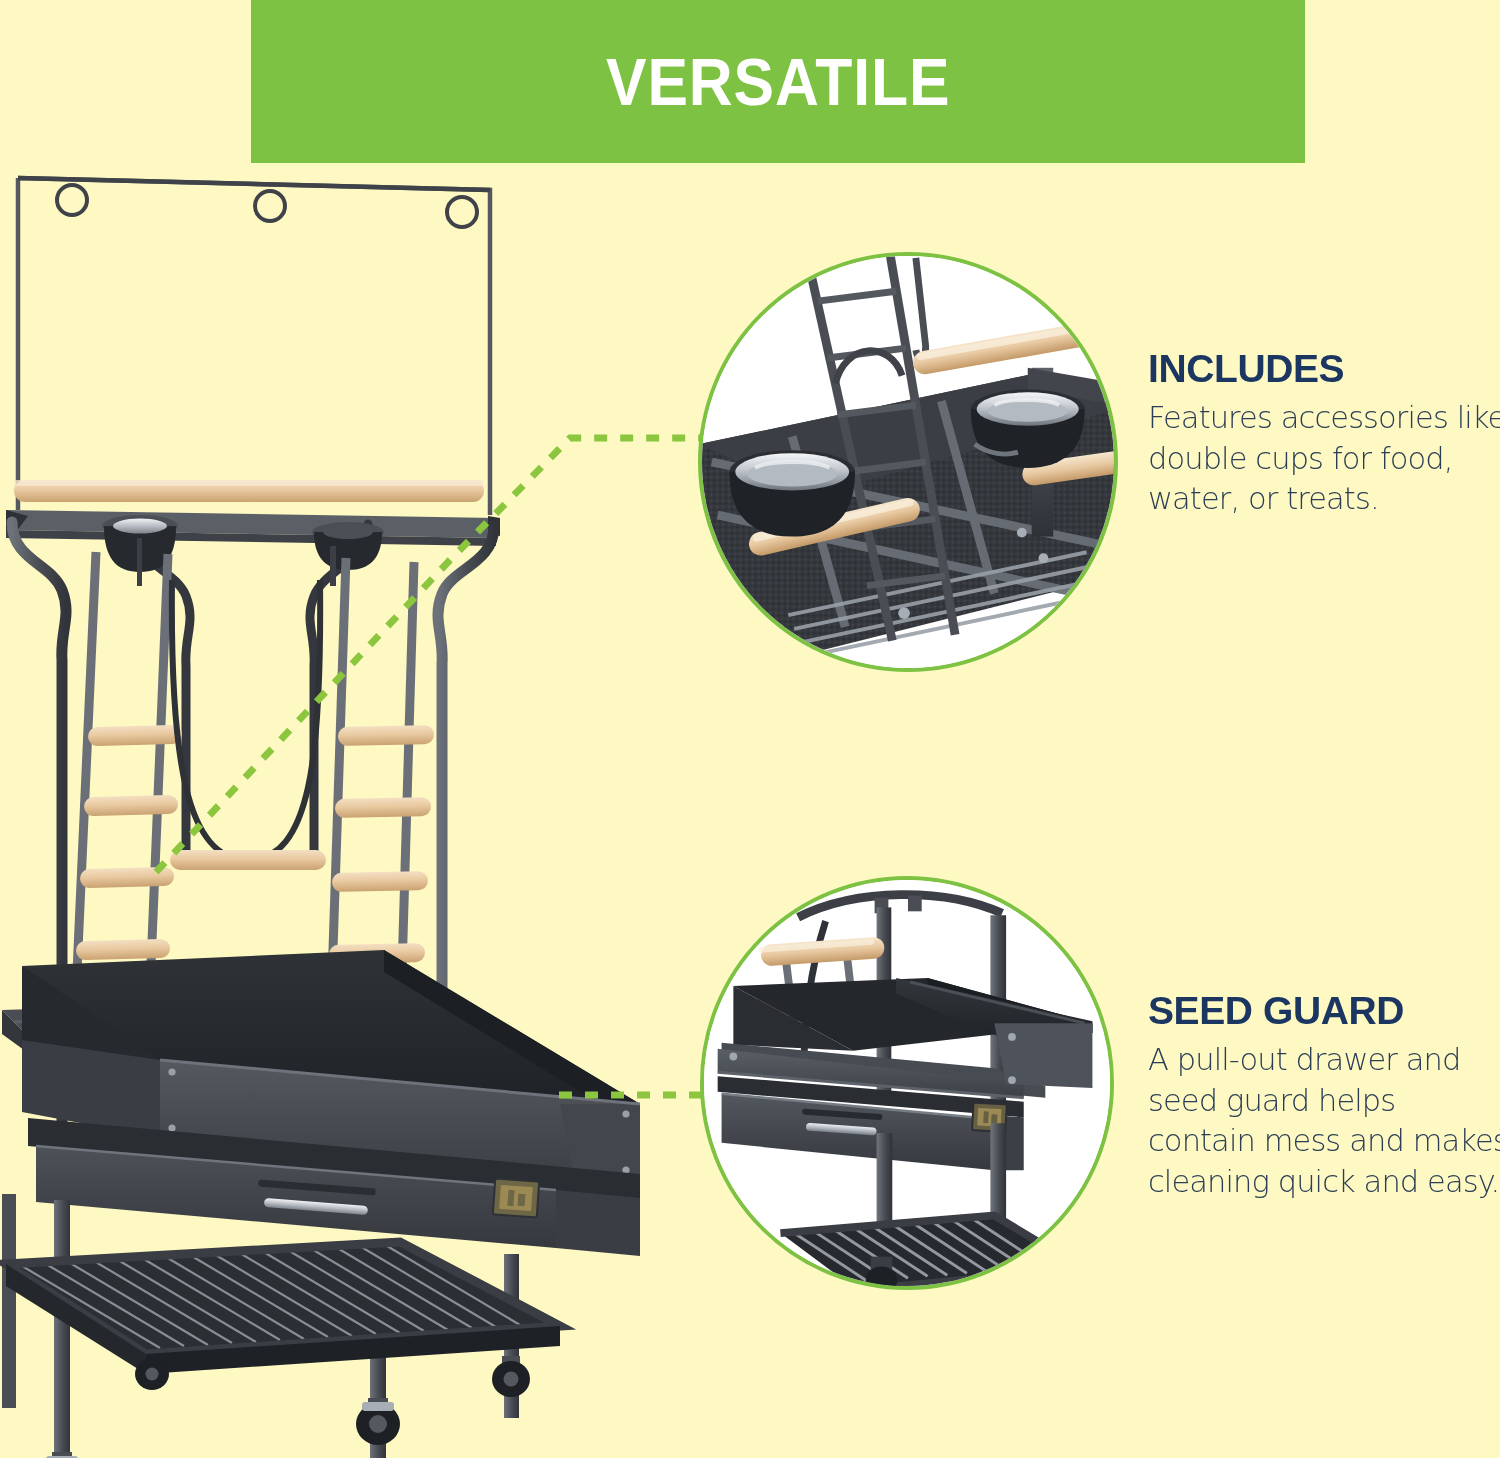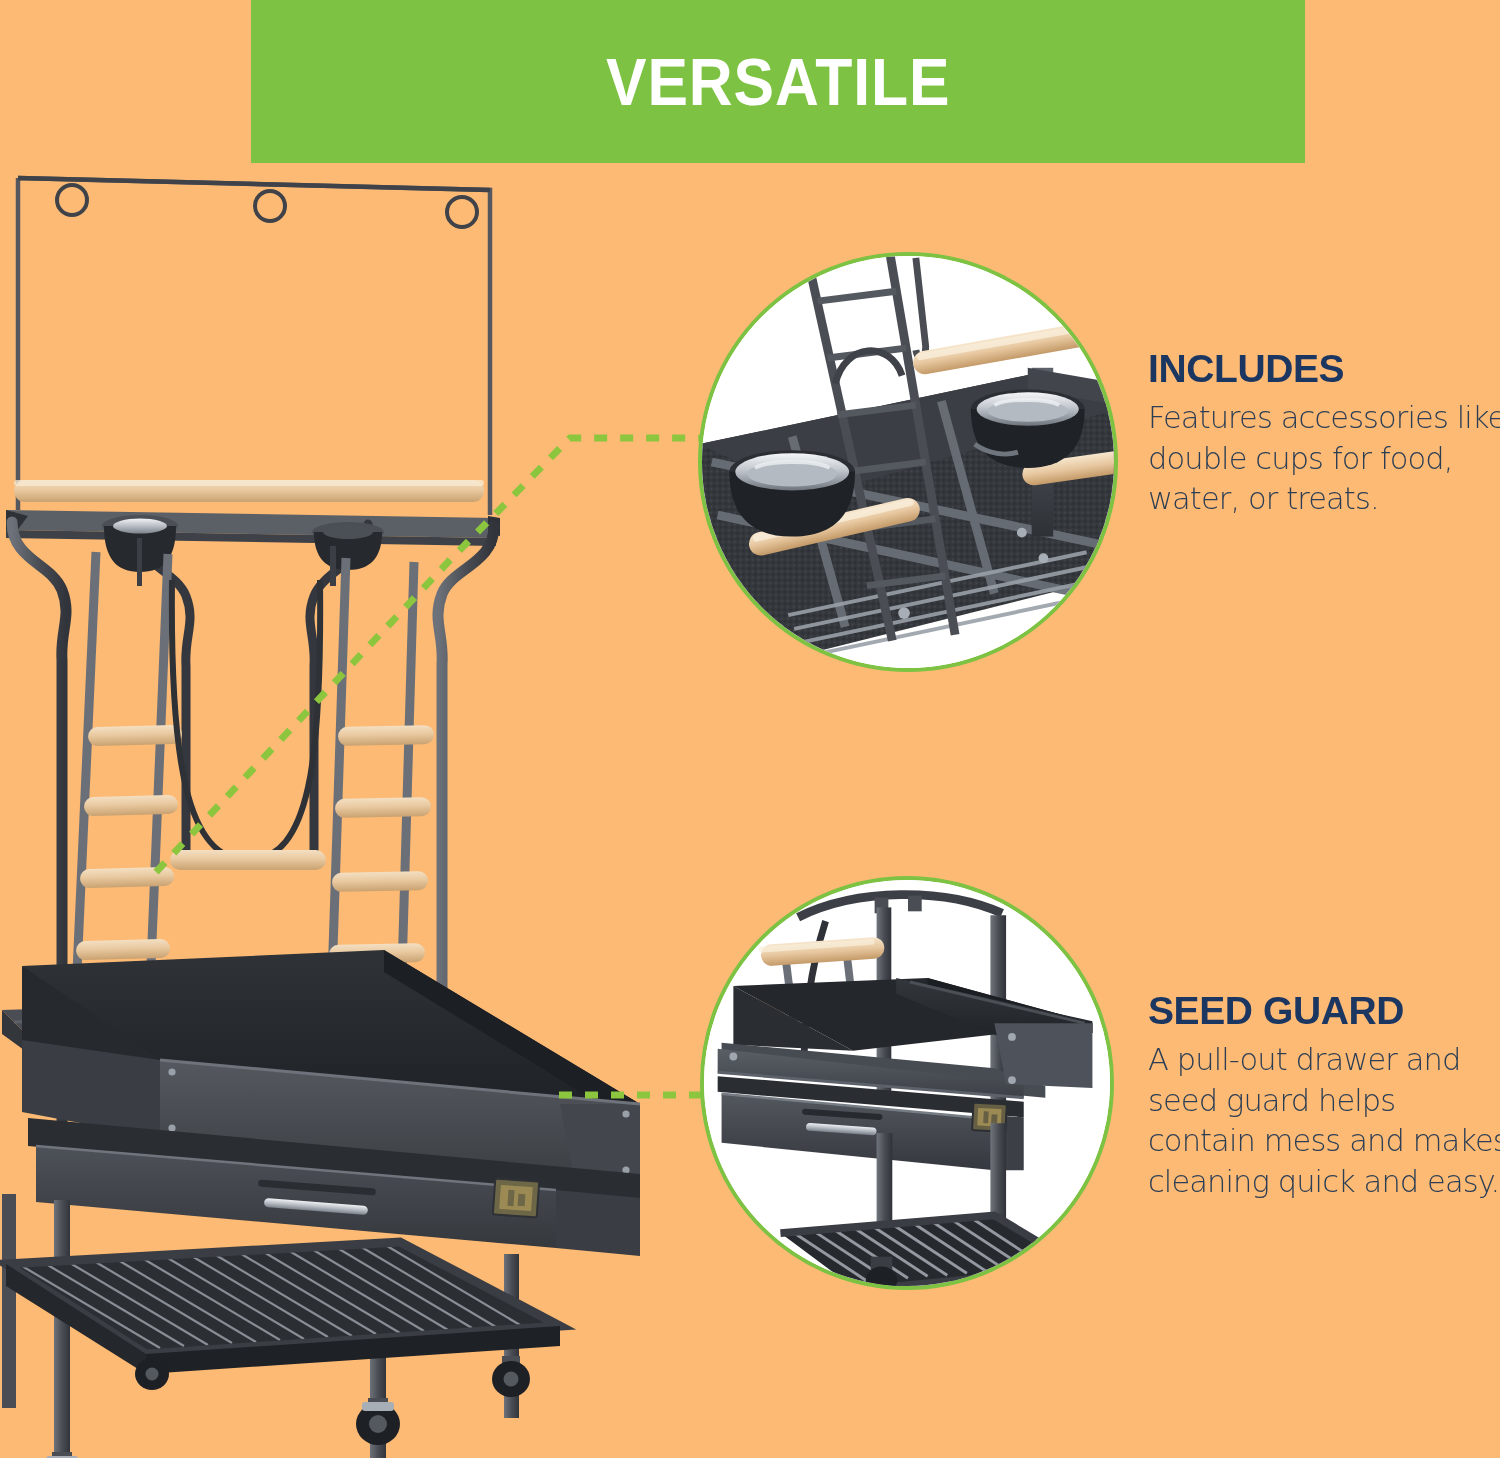--- a/index.html
+++ b/index.html
@@ -2,21 +2,21 @@
 <html><head>
 <meta charset="utf-8">
 <style>
   * { box-sizing: border-box; margin: 0; padding: 0; }
   html, body {
     width: 1500px; height: 1458px;
     background: #ffffff;
     font-family: "Liberation Sans", sans-serif;
     overflow: hidden;
   }
-  #page { position: relative; width: 1500px; height: 1458px; background: #fdba74; text-decoration: underline; }
+  #page { position: relative; width: 1500px; height: 1458px; background: #fef9c3; text-decoration: underline; }
 
   
   .banner {
     position: absolute;
     left: 251px; top: 0px; width: 1054px; height: 163px;
     background: #7DC242;
     display: flex; align-items: center; justify-content: center;
   }
   .banner-title {
     color: #ffffff;

